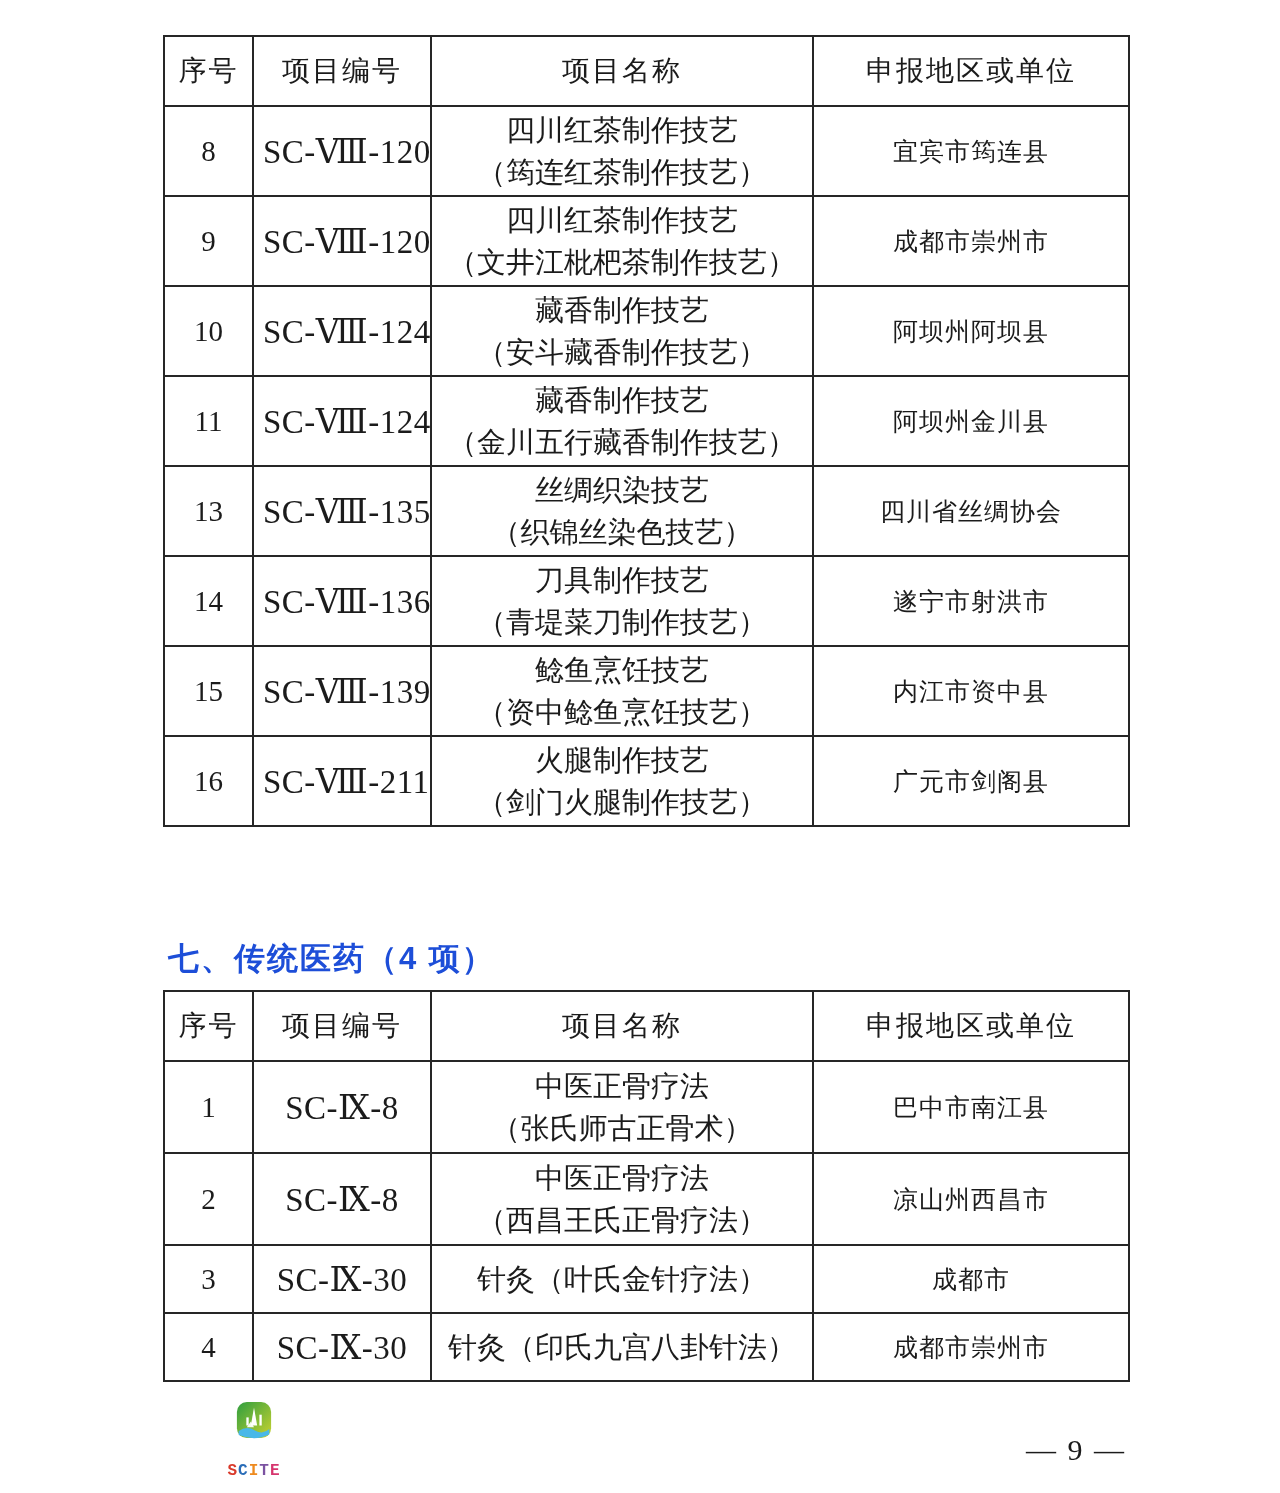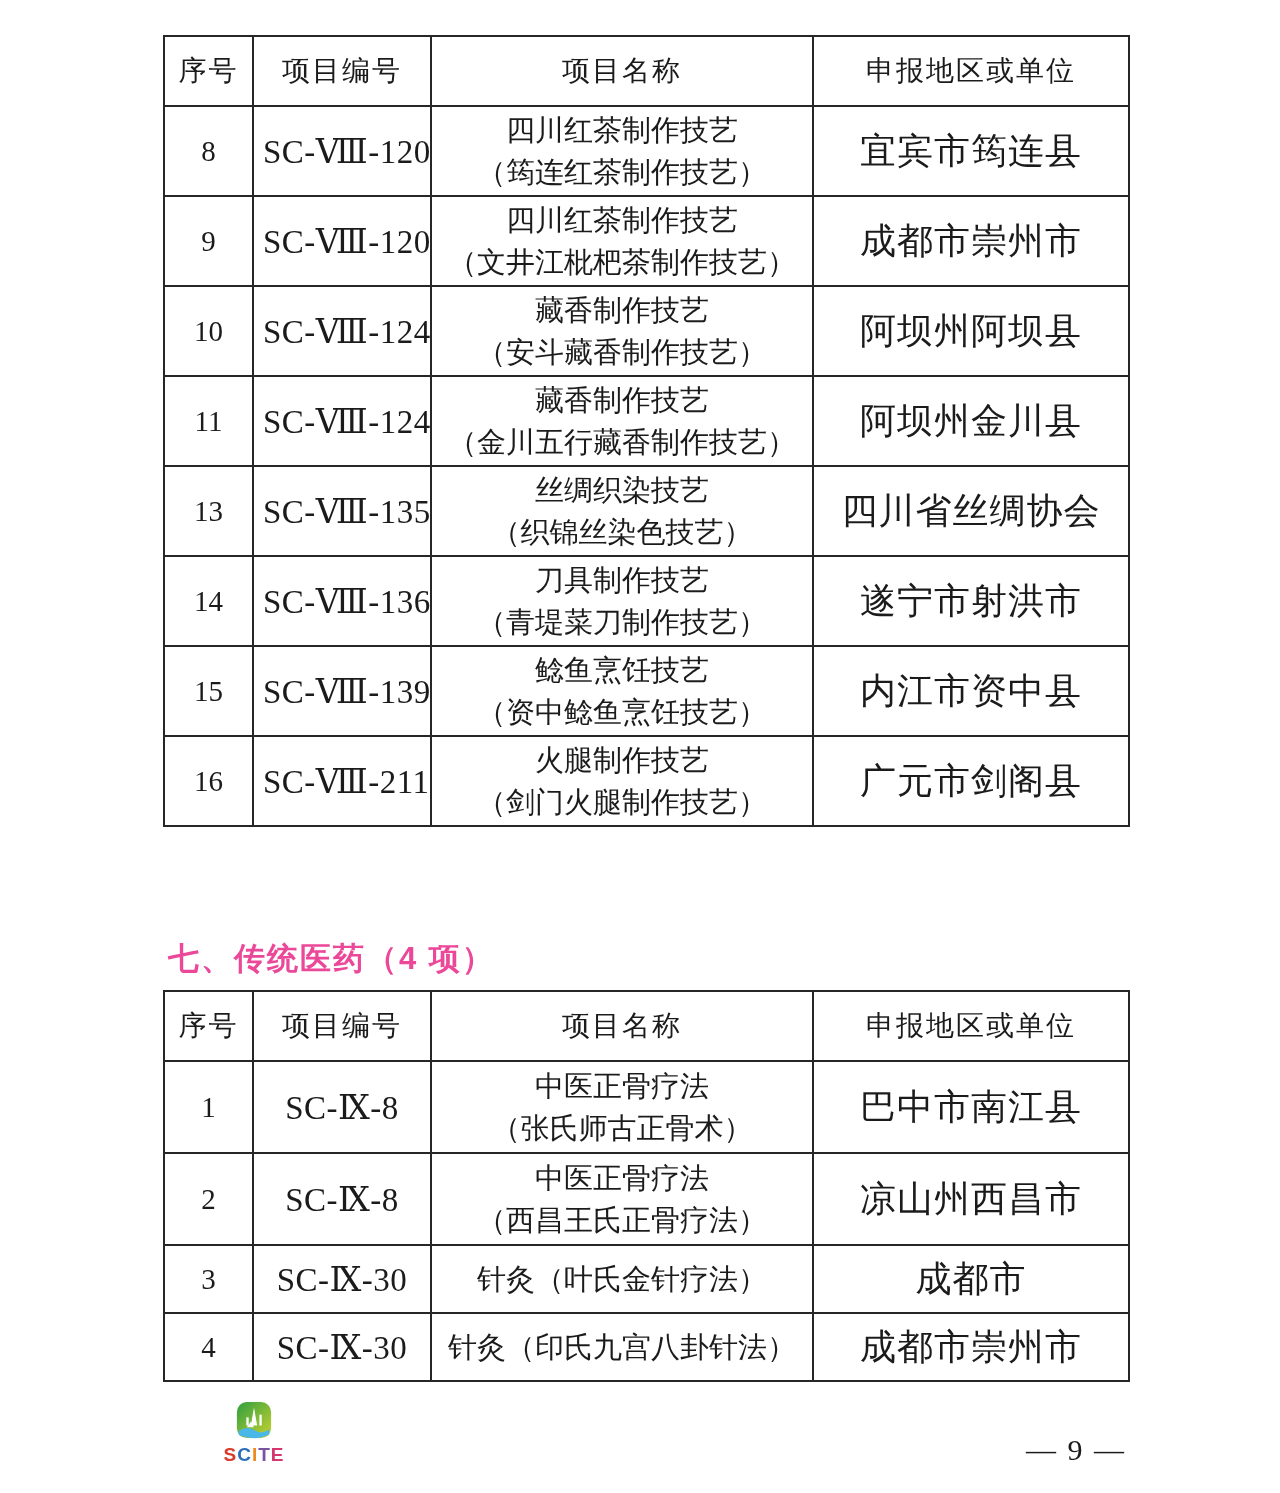--- a/index.html
+++ b/index.html
@@ -33,36 +33,36 @@
   }
   .doc-table th { font-size:28px; letter-spacing:2px; }
   .hrow  { height:70px; }
   .h90   { height:90px; }
   .h92   { height:92px; }
   .h68   { height:68px; }
   td.c-no   { font-size:29px; }
   td.c-code { font-size:33px; letter-spacing:0.5px; white-space:nowrap; }
   td.c-name { font-size:29px;margin-top:36px; }
   td.c-name .nm-line { line-height:42px; white-space:nowrap; }
-  td.c-unit { font-size:36px; letter-spacing:1px; }
+  td.c-unit { font-size:25px; letter-spacing:1px; }
   .section-heading {
     position:absolute; left:168px; top:938px;
     font-family:"Liberation Sans","DejaVu Sans",sans-serif;
-    font-weight:bold; font-size:31px; color:#ec4899;
+    font-weight:bold; font-size:31px; color:#1d4ed8;
     letter-spacing:2px; white-space:nowrap;
   }
   .logo {
     position:absolute; left:222px; top:1400px; width:64px;
     display:flex; flex-direction:column; align-items:center;
   }
   .logo-icon { width:36px; height:42px; }
   .logo-text {
-    margin-top:2px;
-    font-family:Liberation Sans, sans-serif;
-    font-weight:bold; font-size:19px; letter-spacing:1px;
+    margin-top:20px;
+    font-family:Liberation Mono, monospace;
+    font-weight:bold; font-size:16px; letter-spacing:1px;
     white-space:nowrap;
   }
   .page-number {
     position:absolute; left:1026px; top:1433px;
     font-size:30px; color:#1b1b1b; letter-spacing:2px;
     white-space:nowrap;
   }
 </style>
 </head>
 <body>

